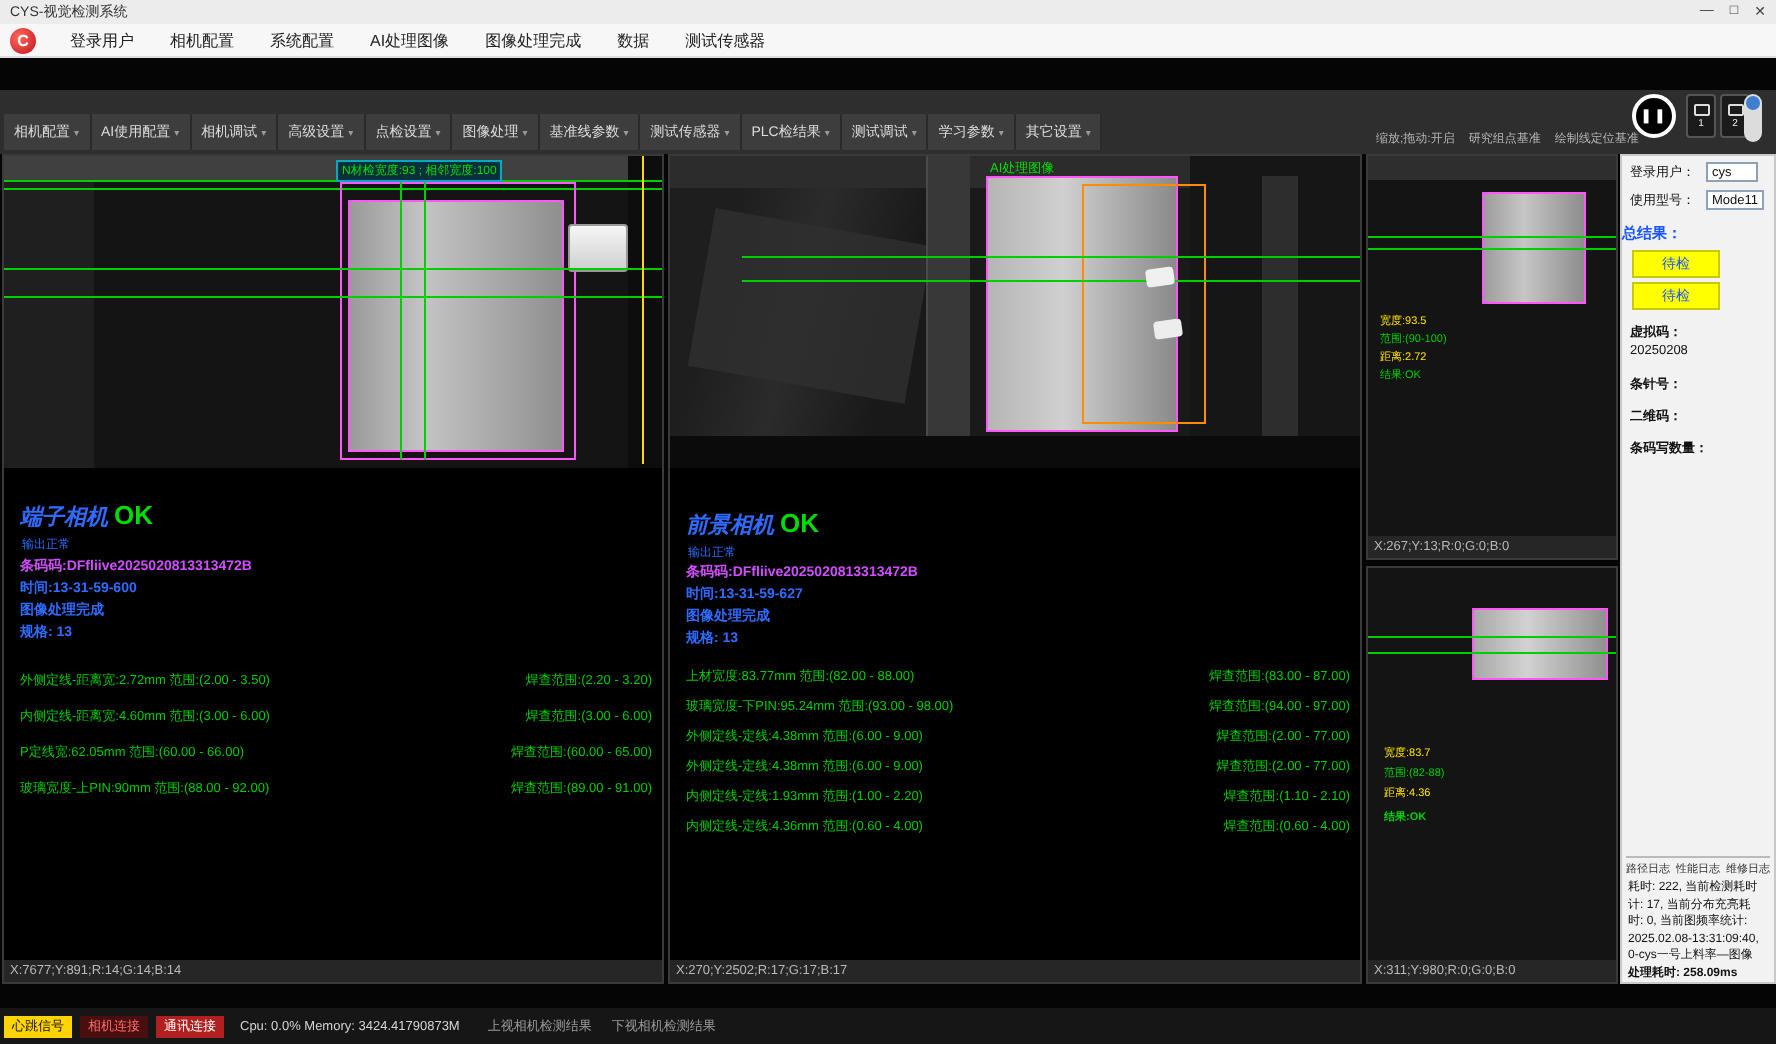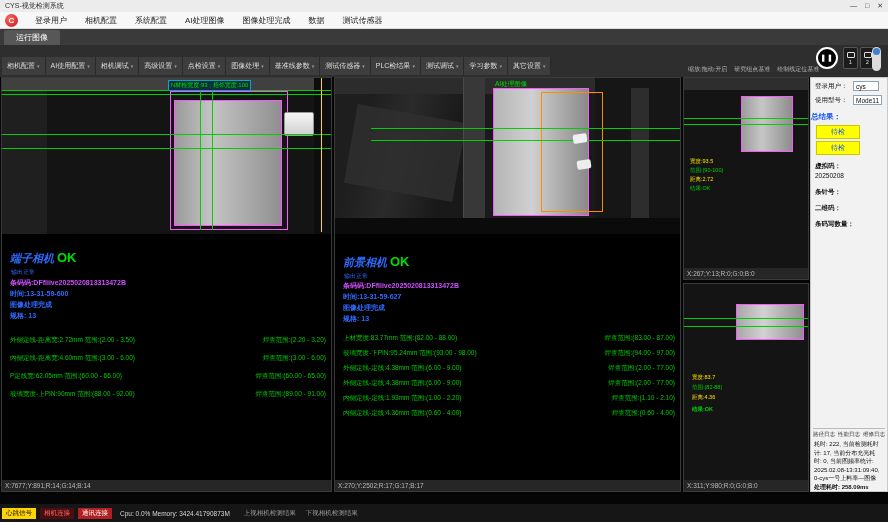--- a/index.html
+++ b/index.html
@@ -111,23 +111,20 @@
     <div class="logo">C</div>
     <div class="menu-item">登录用户</div>
     <div class="menu-item">相机配置</div>
     <div class="menu-item">系统配置</div>
     <div class="menu-item">AI处理图像</div>
     <div class="menu-item">图像处理完成</div>
     <div class="menu-item">数据</div>
     <div class="menu-item">测试传感器</div>
   </div>
 
-  <div class="viewtab-bar">
-    <div class="viewtab">运行图像</div>
-  </div>
 
   <div class="toolbar-zone">
     <div class="toolbar-tabs">
       <div class="tool-tab">相机配置</div>
       <div class="tool-tab">AI使用配置</div>
       <div class="tool-tab">相机调试</div>
       <div class="tool-tab">高级设置</div>
       <div class="tool-tab">点检设置</div>
       <div class="tool-tab">图像处理</div>
       <div class="tool-tab">基准线参数</div>

